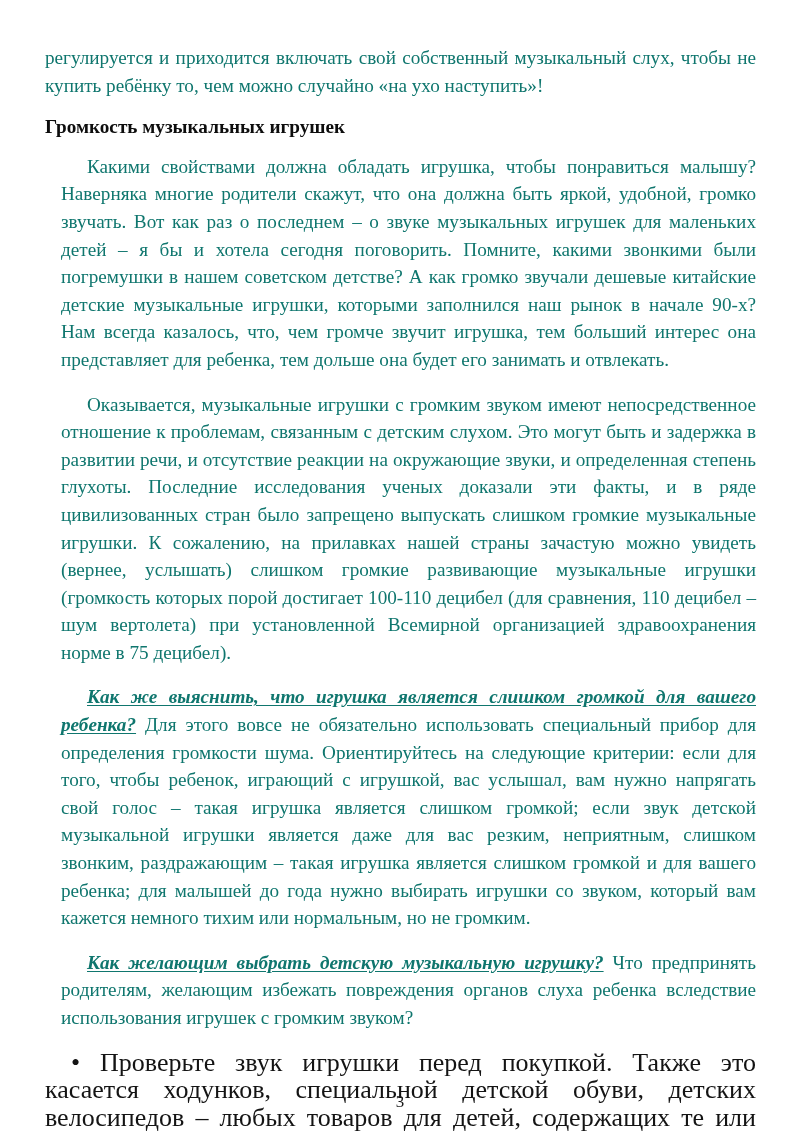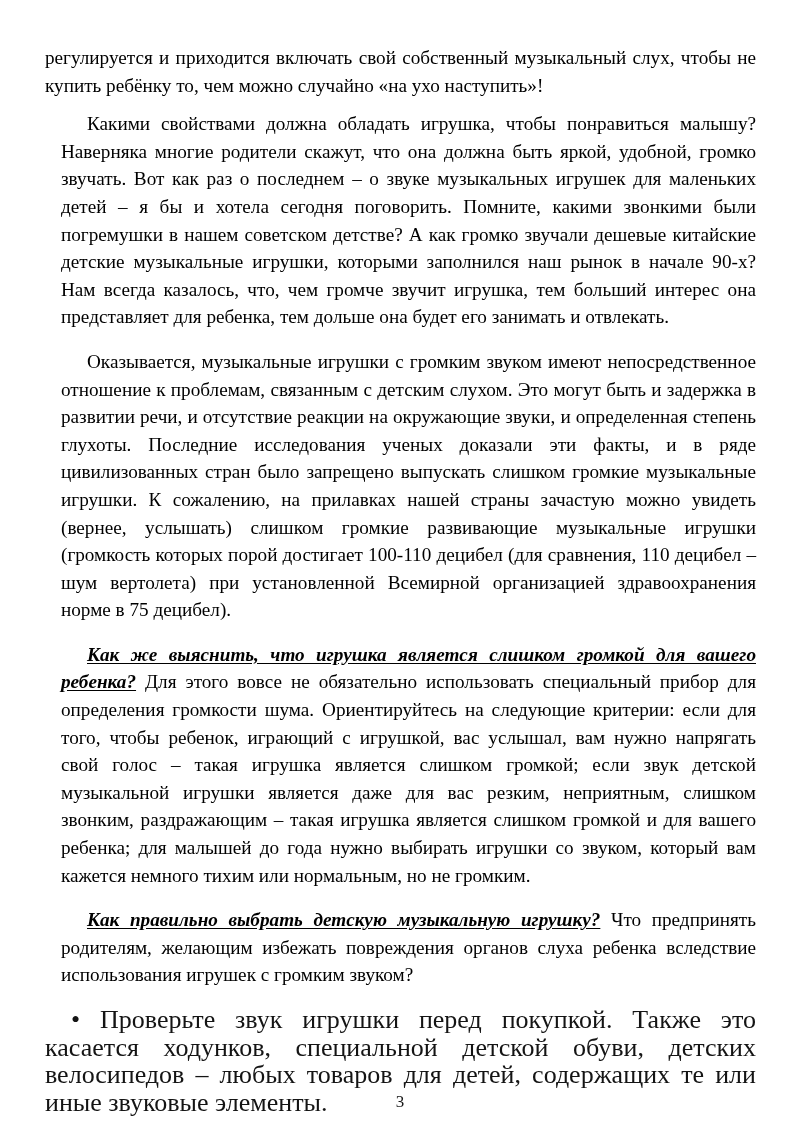--- a/index.html
+++ b/index.html
@@ -26,21 +26,21 @@
     top: 44px;
     width: 711px;
   }
   .para {
     margin: 0 0 11px 0;
     font-size: 19.2px;
     line-height: 27.6px;
     text-align: justify;
     text-justify: inter-word;
     hyphens: none;
-    color: #000000;
+    color: #0f766e;
   }
   .para.indent {
     text-indent: 26px;
     margin-left: 16px;
   }
   .para.noindent {
     text-indent: 0;
   }
   .heading {
     margin: 14px 0 12px 0;
@@ -83,28 +83,29 @@
 </style>
 </head>
 <body>
 
 <div class="page">
 
   <div class="content">
 
     <p class="para noindent">регулируется и приходится включать свой собственный музыкальный слух, чтобы не купить ребёнку то, чем можно случайно «на ухо наступить»!</p>
 
+    <p class="heading">Громкость музыкальных игрушек</p>
 
     <p class="para indent">Какими свойствами должна обладать игрушка, чтобы понравиться малышу? Наверняка многие родители скажут, что она должна быть яркой, удобной, громко звучать. Вот как раз о последнем – о звуке музыкальных игрушек для маленьких детей – я бы и хотела сегодня поговорить. Помните, какими звонкими были погремушки в нашем советском детстве? А как громко звучали дешевые китайские детские музыкальные игрушки, которыми заполнился наш рынок в начале 90-х? Нам всегда казалось, что, чем громче звучит игрушка, тем больший интерес она представляет для ребенка, тем дольше она будет его занимать и отвлекать.</p>
 
     <p class="para indent gap-before">Оказывается, музыкальные игрушки с громким звуком имеют непосредственное отношение к проблемам, связанным с детским слухом. Это могут быть и задержка в развитии речи, и отсутствие реакции на окружающие звуки, и определенная степень глухоты. Последние исследования ученых доказали эти факты, и в ряде цивилизованных стран было запрещено выпускать слишком громкие музыкальные игрушки. К сожалению, на прилавках нашей страны зачастую можно увидеть (вернее, услышать) слишком громкие развивающие музыкальные игрушки (громкость которых порой достигает 100-110 децибел (для сравнения, 110 децибел – шум вертолета) при установленной Всемирной организацией здравоохранения норме в 75 децибел).</p>
 
     <p class="para indent gap-before"><span class="lead">Как же выяснить, что игрушка является слишком громкой для вашего ребенка?</span><span> Для этого вовсе не обязательно использовать специальный прибор для определения громкости шума. Ориентируйтесь на следующие критерии: если для того, чтобы ребенок, играющий с игрушкой, вас услышал, вам нужно напрягать свой голос – такая игрушка является слишком громкой; если звук детской музыкальной игрушки является даже для вас резким, неприятным, слишком звонким, раздражающим – такая игрушка является слишком громкой и для вашего ребенка; для малышей до года нужно выбирать игрушки со звуком, который вам кажется немного тихим или нормальным, но не громким.</span></p>
 
-    <p class="para indent gap-before"><span class="lead">Как правильно выбрать детскую музыкальную игрушку?</span><span> Что предпринять родителям, желающим избежать повреждения органов слуха ребенка вследствие использования игрушек с громким звуком?</span></p>
+    <p class="para indent gap-before"><span class="lead">Как желающим выбрать детскую музыкальную игрушку?</span><span> Что предпринять родителям, желающим избежать повреждения органов слуха ребенка вследствие использования игрушек с громким звуком?</span></p>
 
     <p class="bullet-para gap-before"><span class="bullet-mark">•</span><span> Проверьте звук игрушки перед покупкой. Также это касается ходунков, специальной детской обуви, детских велосипедов – любых товаров для детей, содержащих те или иные звуковые элементы.</span></p>
 
     <p class="bullet-para gap-before"><span class="bullet-mark">•</span><span> При покупке отдайте предпочтение тем игрушкам, в которых можно регулировать уровень громкости. Или приобретите более тихие игрушки – они не только безвредны</span></p>
 
   </div>
 
   <div class="page-number">3</div>
 
 </div>

